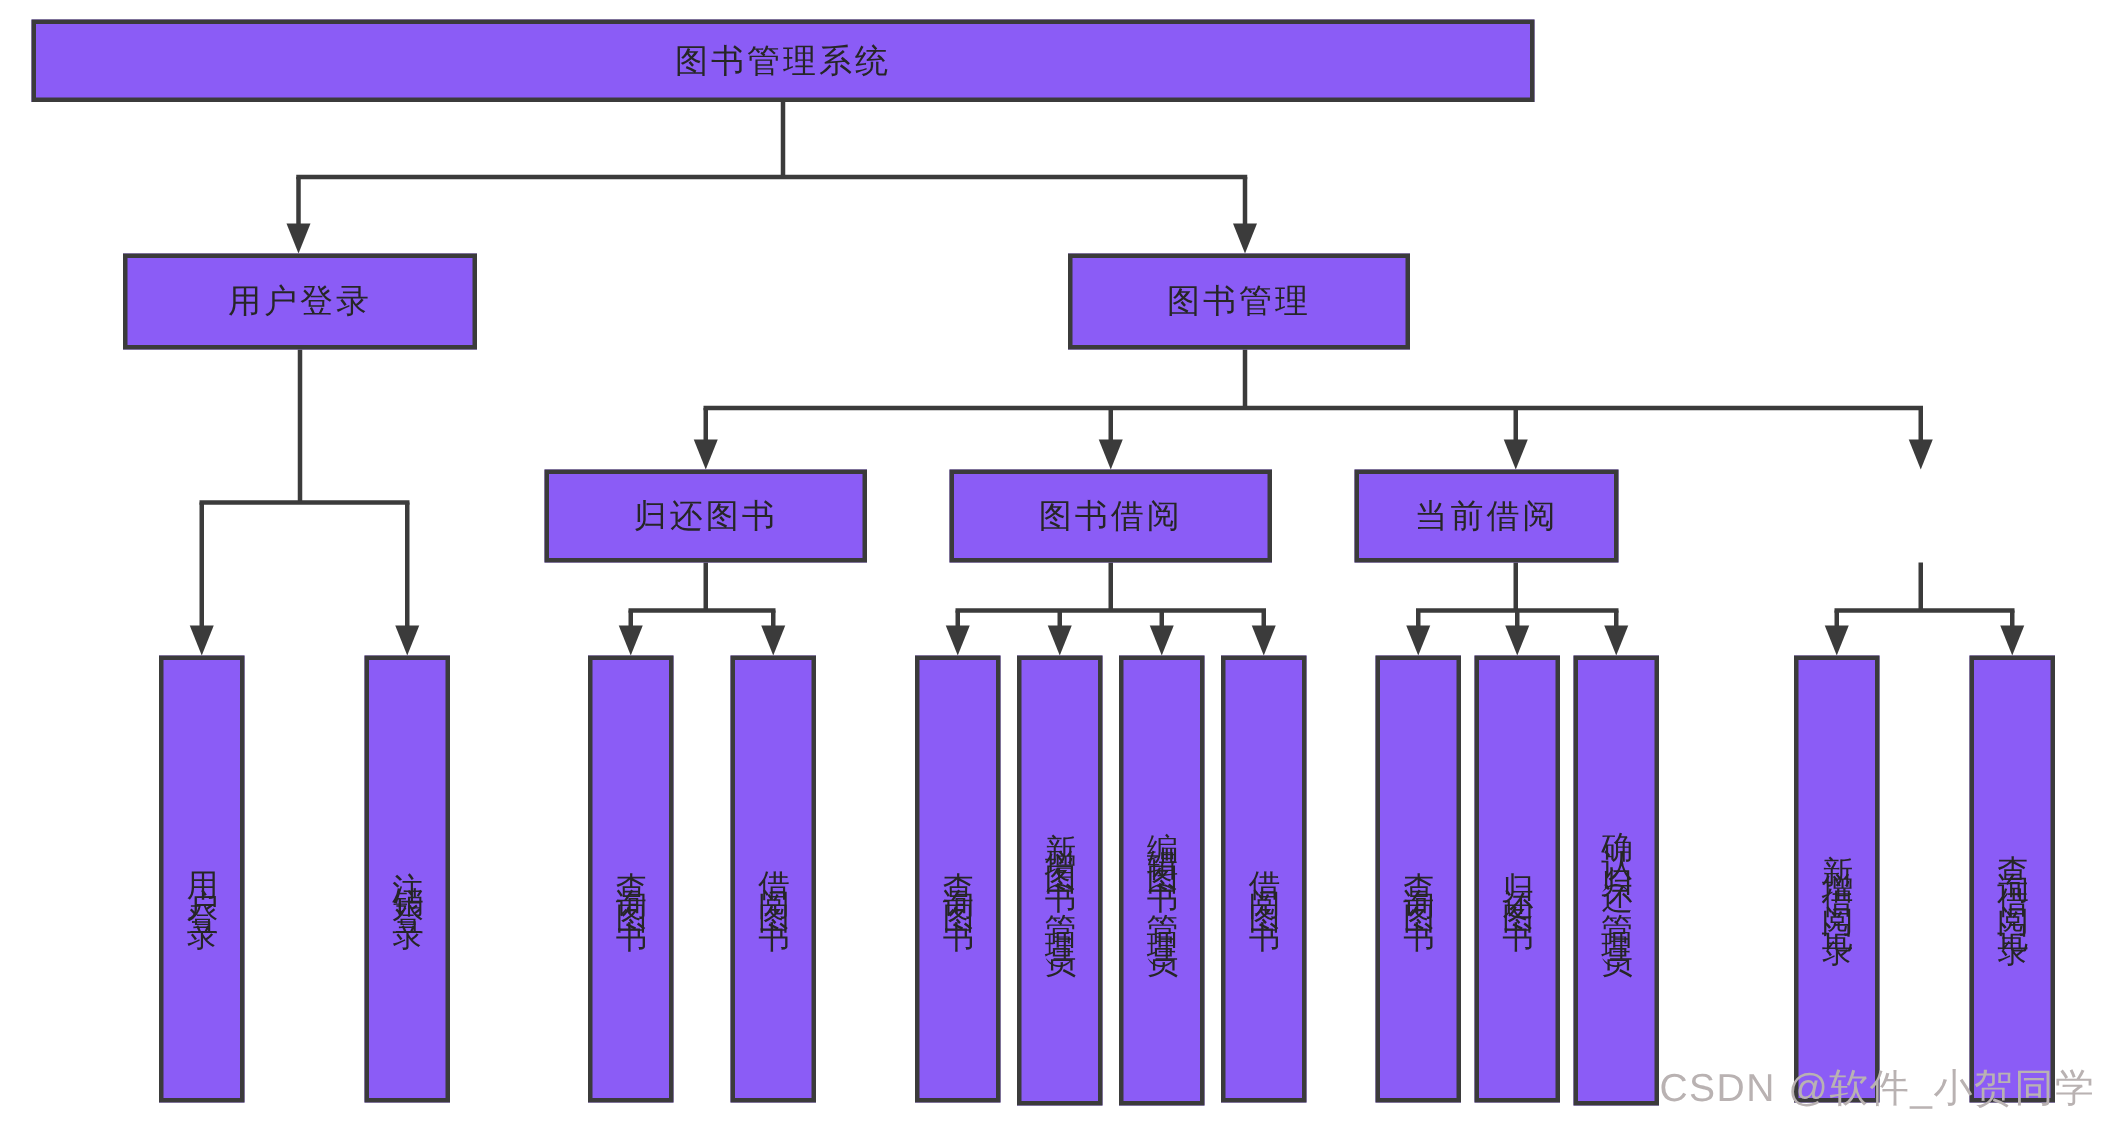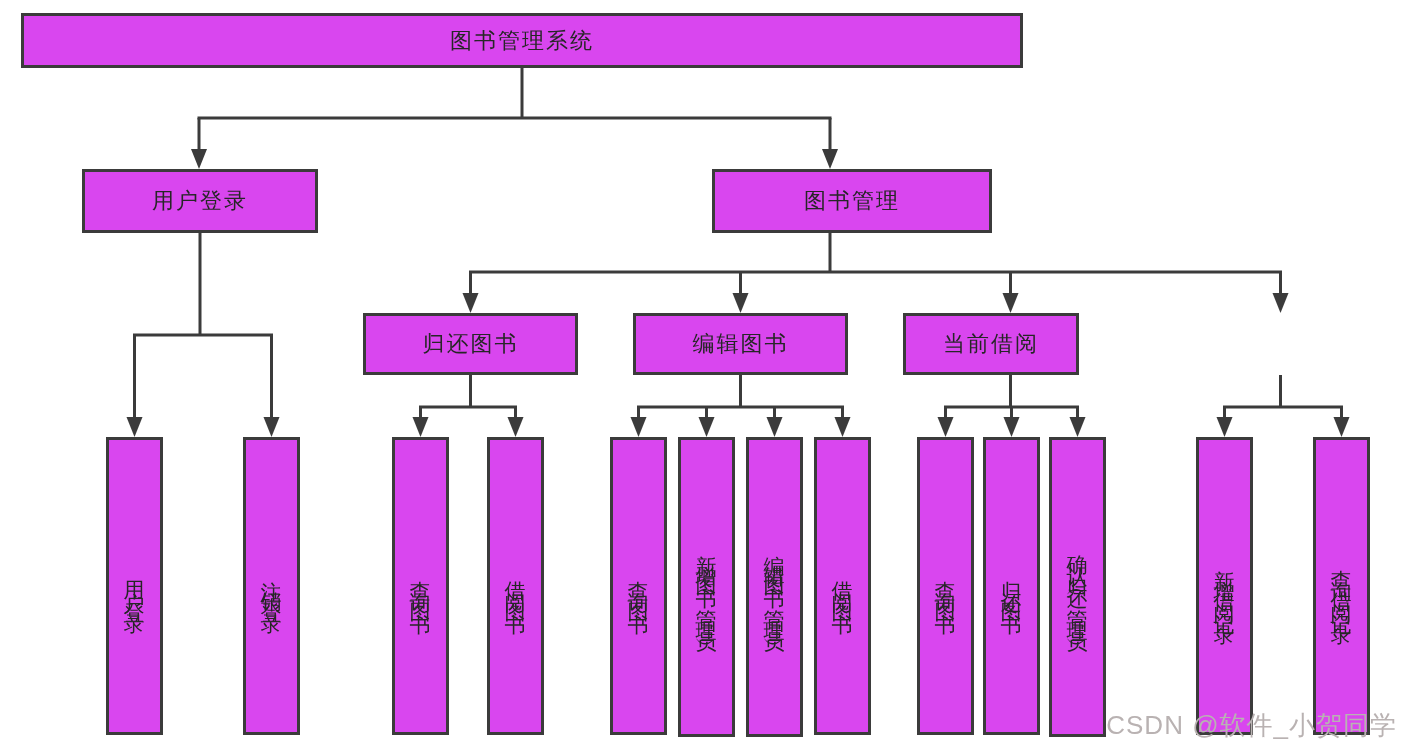--- a/index.html
+++ b/index.html
@@ -15,21 +15,21 @@
     overflow:hidden;
   }
   #connectors{
     position:absolute;
     left:0;top:0;
     width:1405px;height:747px;
   }
   .box{
     position:absolute;
     box-sizing:border-box;
-    background:#d946ef;
+    background:#8b5cf6;
     border:3px solid #3b3b3b;
     display:flex;
     align-items:center;
     justify-content:center;
     color:#262626;
   }
   .hlabel{
     font-size:22px;
     letter-spacing:2px;
     white-space:nowrap;
@@ -134,29 +134,29 @@
     </g>
   </svg>
 
   <div class="box" style="left:21px;top:13px;width:1002px;height:55px;">
     <span class="hlabel">图书管理系统</span>
   </div>
 
   <div class="box" style="left:82px;top:169px;width:236px;height:64px;">
     <span class="hlabel">用户登录</span>
   </div>
-  <div class="box" style="left:712px;top:169px;width:280px;height:64px;text-align:center;">
+  <div class="box" style="left:712px;top:169px;width:228px;height:64px;text-align:center;">
     <span class="hlabel">图书管理</span>
   </div>
 
   <div class="box" style="left:363px;top:313px;width:215px;height:62px;">
     <span class="hlabel">归还图书</span>
   </div>
   <div class="box" style="left:633px;top:313px;width:215px;height:62px;">
-    <span class="hlabel">编辑图书</span>
+    <span class="hlabel">图书借阅</span>
   </div>
   <div class="box" style="left:903px;top:313px;width:176px;height:62px;">
     <span class="hlabel">当前借阅</span>
   </div>
 
   <div class="box" style="left:106px;top:437px;width:57px;height:298px;">
     <span class="vtext">用户登录</span>
   </div>
   <div class="box" style="left:243px;top:437px;width:57px;height:298px;">
     <span class="vtext">注销登录</span>

